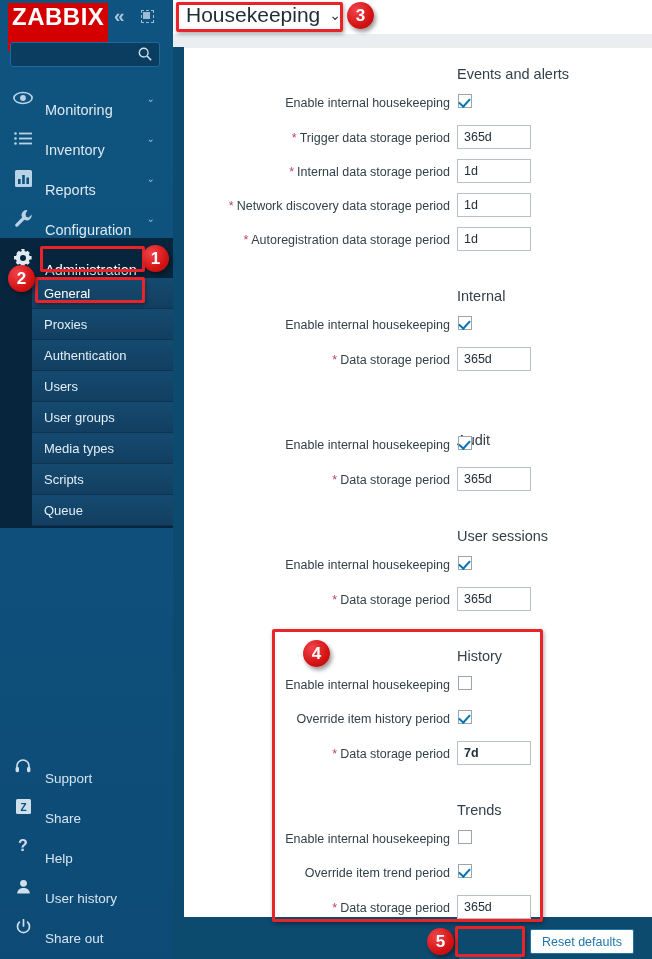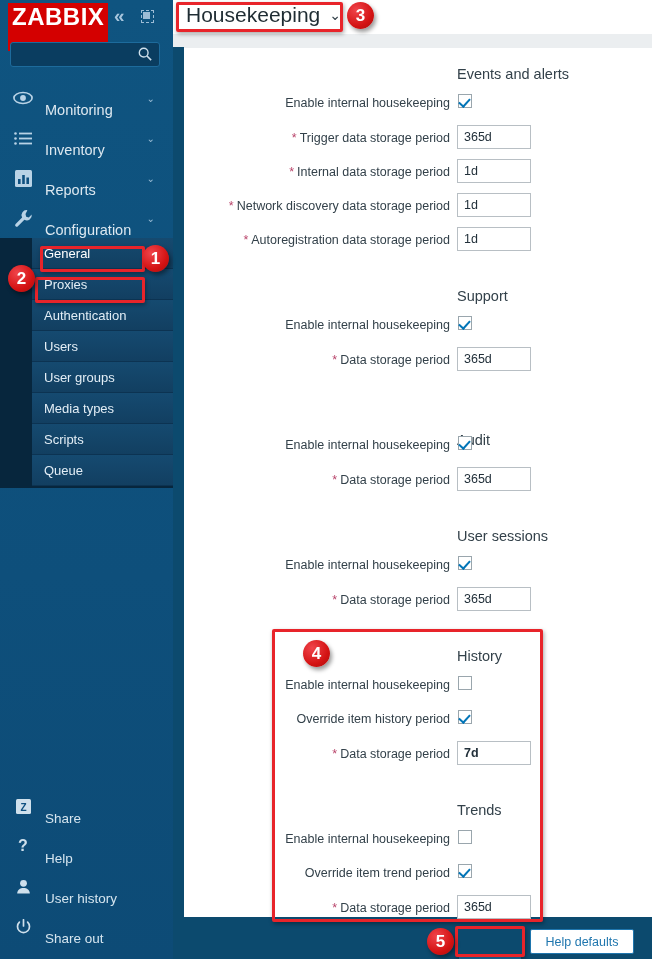--- a/index.html
+++ b/index.html
@@ -341,20 +341,29 @@
       <div class="nav-item">
         <span class="ico">
           <svg width="19" height="19" viewBox="0 0 19 19">
             <path d="M13.4 1.2a5 5 0 0 0-5.3 7.3L1.6 15a1.6 1.6 0 0 0 2.3 2.3l6.5-6.5a5 5 0 0 0 7.3-5.3l-2.9 2.9-2.6-.7-.7-2.6z" fill="#b9d3e6"></path>
           </svg>
         </span>
         <span class="lbl">Configuration</span>
         <span class="chev">⌄</span>
       </div>
 
+      <div class="nav-item active">
+        <span class="ico">
+          <svg width="18" height="18" viewBox="0 0 18 18">
+            <path d="M7 0h4v2.2l1.7.9L14.5 2 17 4.5l-1.1 1.8.9 1.7H19v4h-2.2l-.9 1.7L17 15.5 14.5 18l-1.8-1.1-1.7.9V20H7v-2.2l-1.7-.9L3.5 18 1 15.5l1.1-1.8L1.2 12H-1V8h2.2l.9-1.7L2 4.5 4.5 2l1.8 1.1L8 2.2z" transform="scale(0.88) translate(1,0)" fill="#dfeaf2"></path>
+            <circle cx="9" cy="9" r="3" fill="#07263d"></circle>
+          </svg>
+        </span>
+        <span class="lbl">Administration</span>
+      </div>
 
       <div class="subnav">
         <div class="sub-item first selected">
           <span>General</span>
         </div>
         <div class="sub-item">
           <span>Proxies</span>
         </div>
         <div class="sub-item">
           <span>Authentication</span>
@@ -371,20 +380,30 @@
         <div class="sub-item">
           <span>Scripts</span>
         </div>
         <div class="sub-item">
           <span>Queue</span>
         </div>
       </div>
     </div>
 
     <div class="nav-bottom">
+      <div class="nav-item">
+        <span class="ico">
+          <svg width="16" height="16" viewBox="0 0 16 16">
+            <path d="M2 10V8a6 6 0 0 1 12 0v2" fill="none" stroke="#cfe0ec" stroke-width="1.6"></path>
+            <rect x="0.6" y="9" width="3.4" height="5.2" rx="1.4" fill="#cfe0ec"></rect>
+            <rect x="12" y="9" width="3.4" height="5.2" rx="1.4" fill="#cfe0ec"></rect>
+          </svg>
+        </span>
+        <span class="lbl">Support</span>
+      </div>
       <div class="nav-item">
         <span class="ico">
           <svg width="15" height="15" viewBox="0 0 15 15">
             <rect x="0" y="0" width="15" height="15" rx="1.5" fill="#cfe0ec"></rect>
             <text x="7.5" y="11.5" font-size="10" font-family="Liberation Sans, sans-serif" font-weight="bold" text-anchor="middle" fill="#0e5080">Z</text>
           </svg>
         </span>
         <span class="lbl">Share</span>
       </div>
       <div class="nav-item">
@@ -444,21 +463,21 @@
     <div class="lbl-abs" style="right:calc(100% - 450px); top:198px;">
       <span class="req">*</span><span>Network discovery data storage period</span>
     </div>
     <input class="tinput" style="left: 457px; top: 193px;" value="1d">
 
     <div class="lbl-abs" style="right:calc(100% - 450px); top:232px;">
       <span class="req">*</span><span>Autoregistration data storage period</span>
     </div>
     <input class="tinput" style="left: 457px; top: 227px;" value="1d">
 
-    <div class="section-title" style="top:288px;">Support</div>
+    <div class="section-title" style="top:288px;">Internal</div>
     <div class="lbl-abs" style="right:calc(100% - 450px); top:317px;">
       <span>Enable internal housekeeping</span>
     </div>
     <div class="cbox checked" style="left:458px; top:316px;"></div>
     <div class="lbl-abs" style="right:calc(100% - 450px); top:352px;">
       <span class="req">*</span><span>Data storage period</span>
     </div>
     <input class="tinput" style="left: 457px; top: 347px;" value="365d">
 
     <div class="section-title" style="top:432px;">Audit</div>
@@ -503,21 +522,21 @@
     <div class="lbl-abs" style="right:calc(100% - 450px); top:865px;">
       <span>Override item trend period</span>
     </div>
     <div class="cbox checked" style="left:458px; top:864px;"></div>
     <div class="lbl-abs" style="right:calc(100% - 450px); top:900px;">
       <span class="req">*</span><span>Data storage period</span>
     </div>
     <input class="tinput" style="left: 457px; top: 895px;" value="365d">
 
     <button class="btn btn-primary" style="left:459px; top:955px; width:62px;">Update</button>
-    <button class="btn btn-secondary" style="left:530px; top:929px; width:104px;">Help defaults</button>
+    <button class="btn btn-secondary" style="left:530px; top:929px; width:104px;">Reset defaults</button>
   </div>
 
   <div>
     <div class="hl" style="left:40px; top:246px; width:105px; height:26px;"></div>
     <div class="badge" style="left:142px; top:245px;">1</div>
 
     <div class="hl" style="left:35px; top:277px; width:110px; height:26px;"></div>
     <div class="badge" style="left:8px; top:265px;">2</div>
 
     <div class="hl" style="left:176px; top:2px; width:167px; height:30px;"></div>

